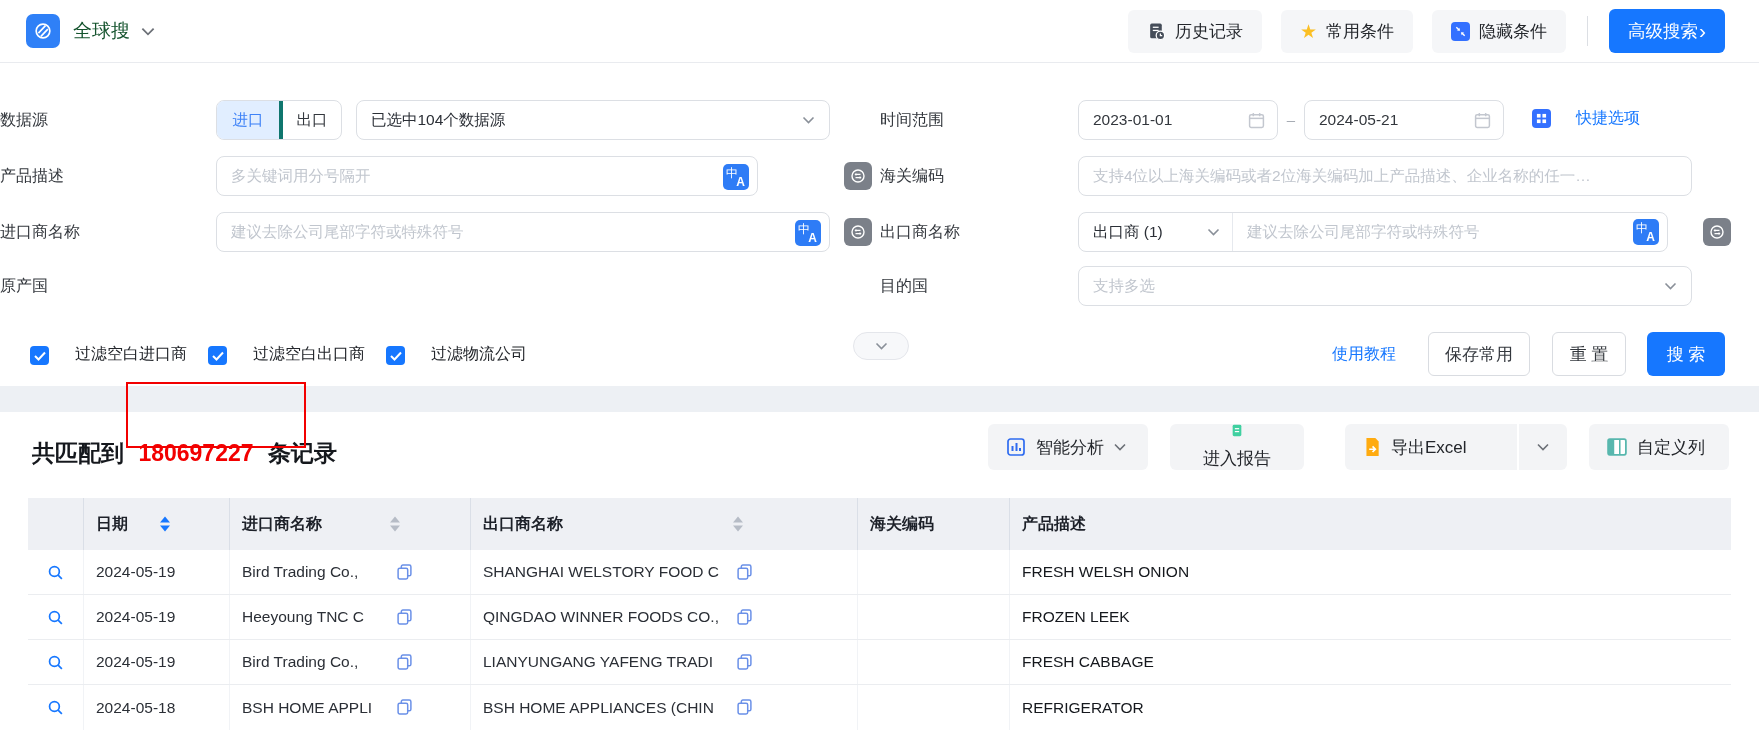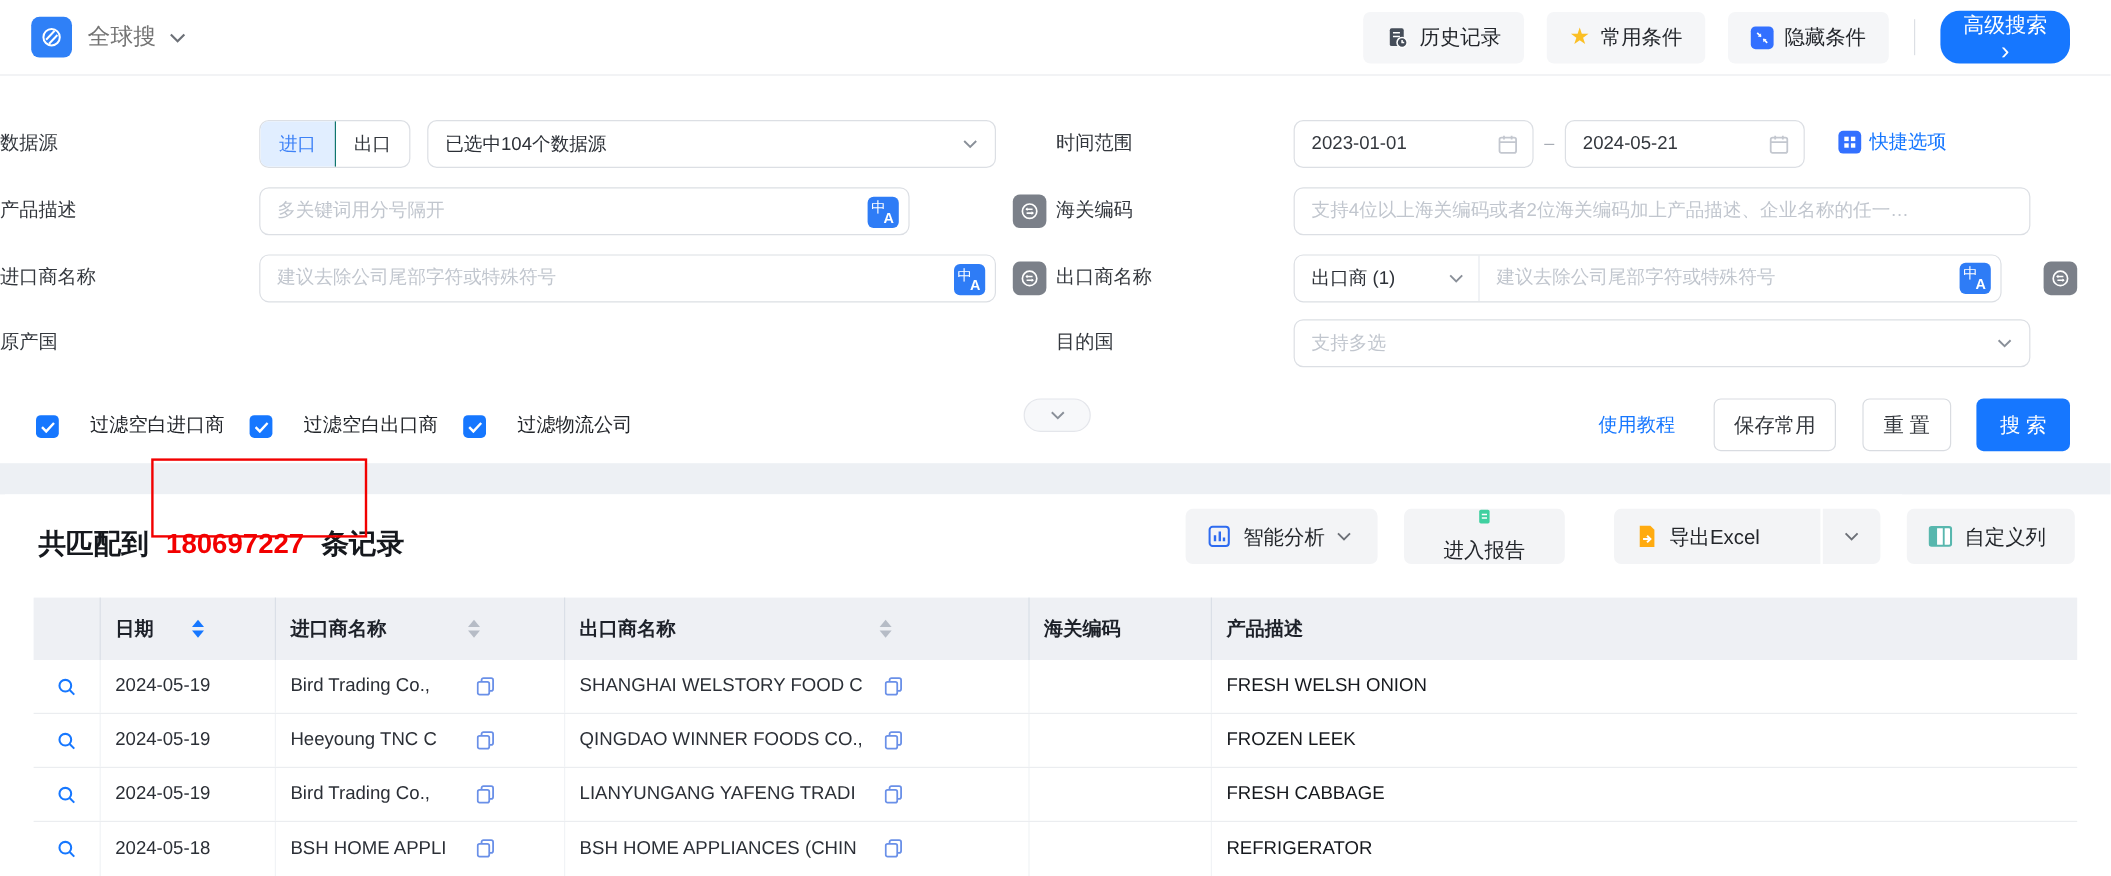--- a/index.html
+++ b/index.html
@@ -6,33 +6,33 @@
   body { font-family:"Liberation Sans","DejaVu Sans",sans-serif; background:#fff; }
   .screen { position:relative; width:1759px; height:730px; background:#fff; overflow:hidden; }
 
   
   .topbar { position:absolute; left:0; top:0; width:1759px; height:63px;
             display:flex; align-items:center; justify-content:space-between;
             padding:0 34px 0 26px; border-bottom:1px solid #e9ebef; background:#fff; z-index:5;}
   .brand { display:flex; align-items:center; cursor:pointer; }
   .logo { width:34px; height:34px; border-radius:7px; background:#2f80f7;
           display:flex; align-items:center; justify-content:center; }
-  .brand-name { font-size:19px; color:#737373; font-weight:500; margin-left:13px; }
+  .brand-name { font-size:19px; color:#14532d; font-weight:500; margin-left:13px; }
   .brand .chev { margin-left:11px; }
   .topbar-right { display:flex; align-items:center; gap:19px; }
   .tb-btn { display:flex; align-items:center; gap:9px; height:43px; padding:0 19px;
             background:#f5f6f8; border:none; border-radius:6px; font-size:17px; color:#23262b;
             font-family:inherit; cursor:pointer; }
   .star-glyph { color:#fbbf24; font-size:19px; line-height:1; }
   .hide-ic { width:19px; height:19px; background:#3370ff; border-radius:4px;
              display:flex; align-items:center; justify-content:center; }
   .vdiv { width:1px; height:30px; background:#dcdfe4; margin:0 2px; }
   .adv-btn { display:flex; align-items:center; gap:1px; height:44px; padding:0 19px;
-             background:#1677ff; color:#fff; border:none; border-radius:16px; font-size:17.5px;
-             font-family:inherit; cursor:pointer;flex-direction:column; }
+             background:#1677ff; color:#fff; border:none; border-radius:6px; font-size:17.5px;
+             font-family:inherit; cursor:pointer; }
   .adv-arrow { font-size:21px; line-height:1; margin-top:-2px; }
 
   
   .form-area { position:absolute; left:0; top:63px; width:1759px; height:323px; background:#fff; }
   .frow { position:absolute; left:0; width:1759px; height:40px; }
   .flabel { position:absolute; top:0; font-size:16px; color:#33373d; line-height:40px;
             text-align:left; white-space:nowrap; }
   .flabel.lft { left:0; width:202px; }
   .flabel.rgt { left:880px; width:180px; }
   .ctrl { position:absolute; top:0; height:40px; background:#fff;
@@ -46,29 +46,29 @@
   .selectbox .chev { margin-left:auto; }
   .ph { color:#c1c6ce; }
   .update-range { position:absolute; left:1073px; top:9px; font-size:16px; color:#5d636b;
                   white-space:nowrap; }
   .update-range b { color:#ff6a00; font-weight:700; }
   .toggle { position:absolute; left:216px; top:0; width:126px; height:40px;
             border:1px solid #dcdfe4; border-radius:8px; overflow:hidden; display:flex; background:#fff; }
   .tseg { width:63px; height:100%; display:flex; align-items:center; justify-content:center;
           font-size:15.5px; color:#33373d; cursor:pointer; }
   .tseg.sel { background:#e1eeff; color:#3e82f7; }
-  .tseg + .tseg { border-left:1px solid #0f766e; }
+  .tseg + .tseg { border-left:4px solid #0f766e; }
   .tr-icon { position:absolute; right:8px; top:7px; width:26px; height:26px; background:#2e7cf6;
              border-radius:5px; cursor:pointer; }
   .tr-icon .cn { position:absolute; left:3px; top:1px; color:#fff; font-size:12px; }
   .tr-icon .en { position:absolute; right:4px; bottom:1px; color:#fff; font-size:12px; font-weight:700; }
   .ex-icon { position:absolute; top:6px; width:28px; height:28px; background:#7b8089;
              border-radius:6px; display:flex; align-items:center; justify-content:center; cursor:pointer; }
   .cal { position:absolute; right:12px; top:11px; }
-  .quick { position:absolute; left:1532px; top:8px; display:flex; align-items:center; gap:7px;
+  .quick { position:absolute; left:1532px; top:8px; display:flex; align-items:center; gap:25px;
            cursor:pointer; }
   .quick-ic { width:19px; height:19px; background:#3370ff; border-radius:4px;
               display:flex; align-items:center; justify-content:center; }
   .quick-label { font-size:16px; color:#1677ff; }
   .dash { position:absolute; left:1282px; top:0; width:18px; text-align:center;
           line-height:40px; color:#a7acb4; font-size:15px; }
   .tag { display:flex; align-items:center; background:#f0f1f3; border-radius:4px;
          padding:4px 9px; font-size:15px; color:#33373d; }
   .tag-x { margin-left:7px; color:#9aa0a8; font-size:14px; cursor:pointer; }
   .exp-group { position:absolute; left:1078px; top:0; width:590px; height:40px;

